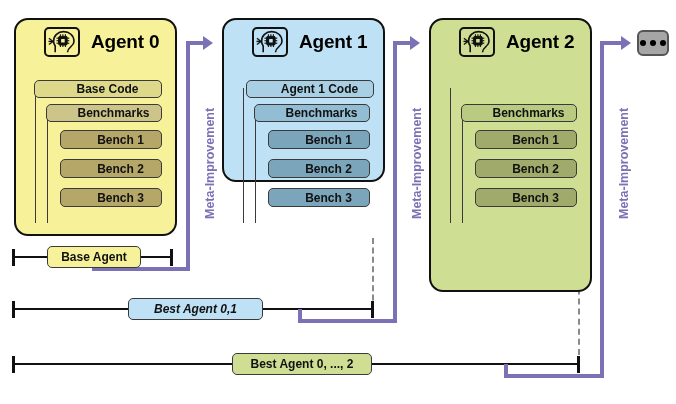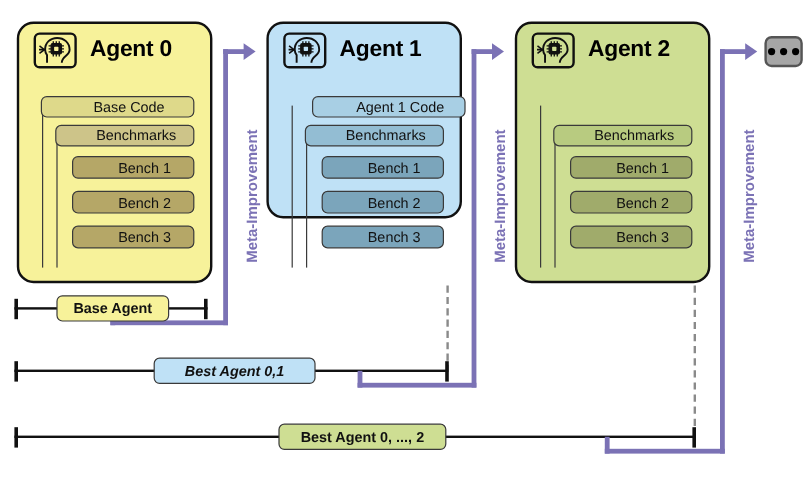--- a/index.html
+++ b/index.html
@@ -13,40 +13,40 @@
   
   .agent-card{
     position:absolute;
     border:2px solid #111;
     border-radius:14px;
     box-sizing:border-box;
     z-index:6;
   }
   .agent-head{
     position:absolute;left:0;top:0;width:100%;
-    height:44px;display:flex;align-items:center;
+    height:44px;display:flex;align-items:center;padding-left:16px;
   }
   .agent-icon{
     width:36px;height:30px;margin-left:12px;
     border:2px solid #111;border-radius:5px;
     box-sizing:border-box;
     display:flex;align-items:center;justify-content:center;
     background:transparent;
   }
   .agent-title{
     font-size:19px;font-weight:bold;color:#000;
     margin-left:11px;letter-spacing:-0.2px;white-space:nowrap;
   }
   .node{
     position:absolute;
     border:1px solid #3a3a3a;
     border-radius:5px;
     box-sizing:border-box;
     display:flex;align-items:center;justify-content:center;
-    font-size:12px;font-weight:normal;color:#111;
+    font-size:12px;font-weight:bold;color:#111;
     white-space:nowrap;
     z-index:3;
     padding-left:19px;
   }
   .tree-line{position:absolute;background:#3a3a3a;width:1px;z-index:2;}
   .mi-label{
     position:absolute;
     color:#7b72b5;font-size:12.5px;font-weight:bold;
     white-space:nowrap;
     transform-origin:0 0;
@@ -152,30 +152,30 @@
               <path d="M20.2 13.2 L22.3 13.2"></path>
           </g>
         </svg>
       </div>
       <div class="agent-title">Agent 1</div>
     </div>
 
     <div class="tree-line" style="left:19px;top:68px;height:135px;"></div>
     <div class="tree-line" style="left:31px;top:92px;height:111px;"></div>
 
-    <div class="node" style="left:36px;top:60px;width:128px;height:18px;background:#a8cfe4;">Agent 1 Code</div>
+    <div class="node" style="left:22px;top:60px;width:128px;height:18px;background:#a8cfe4;">Agent 1 Code</div>
 
     <div class="node" style="left:30px;top:84px;width:116px;height:18px;background:#93bdd3;">Benchmarks</div>
 
     <div class="node" style="left:44px;top:110px;width:102px;height:19px;background:#7ba5bb;">Bench 1</div>
     <div class="node" style="left:44px;top:139px;width:102px;height:19px;background:#7ba5bb;">Bench 2</div>
     <div class="node" style="left:44px;top:168px;width:102px;height:19px;background:#7ba5bb;">Bench 3</div>
   </div>
 
-  <div class="agent-card" style="left:429px;top:18px;width:163px;height:218px;background:#cede93;">
+  <div class="agent-card" style="left:429px;top:18px;width:163px;height:274px;background:#cede93;">
     <div class="agent-head">
       <div class="agent-icon">
         <svg width="30" height="24" viewBox="0 0 30 24" aria-hidden="true">
           <path d="M20.5 22.2 C20.5 17 27 16.5 27 11.5 C27 5.4 22.3 1.6 16.6 1.6
                    C10.9 1.6 6.6 5.6 6.6 11.2 C6.6 13.0 7.2 14.6 8.2 15.9
                    L8.2 22.2" fill="none" stroke="#111" stroke-width="1.6"></path>
           <path d="M6.8 11.4 L1.5 11.4" stroke="#111" stroke-width="1.4"></path>
           <path d="M1.9 8.3 L6.0 11.4 L1.9 14.5" fill="none" stroke="#111" stroke-width="1.3"></path>
           <rect x="11.6" y="6.4" width="8.6" height="8.6" rx="1.2" fill="#111" stroke="#111" stroke-width="1"></rect>
           <rect x="14.1" y="8.9" width="3.6" height="3.6" rx="0.6" fill="#cede93"></rect>

